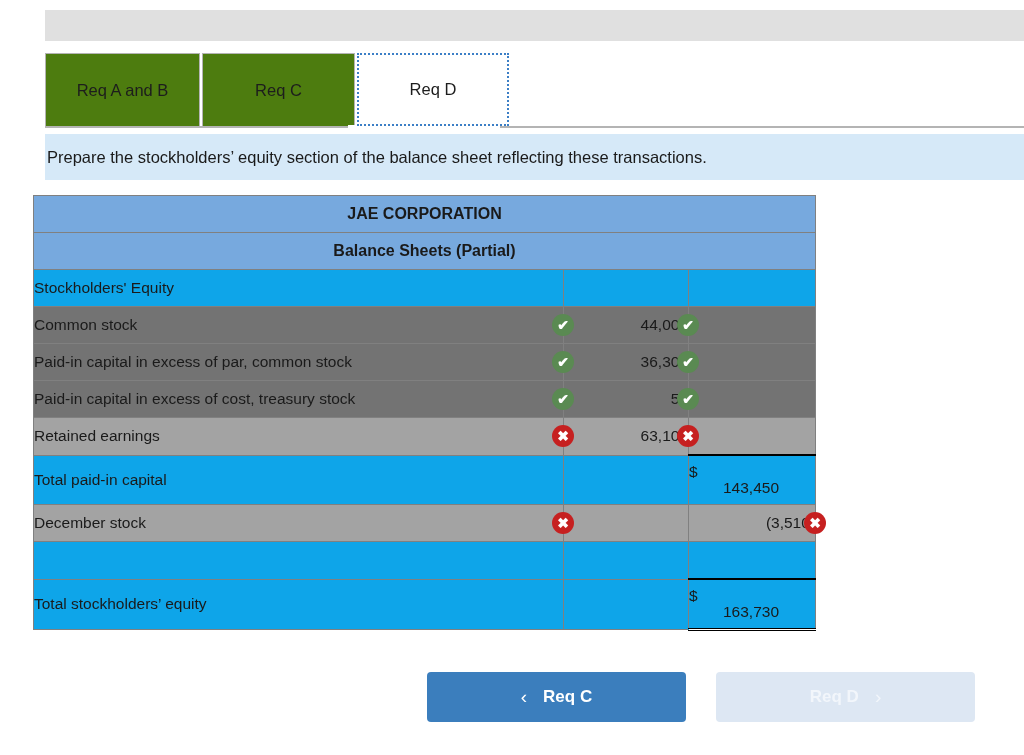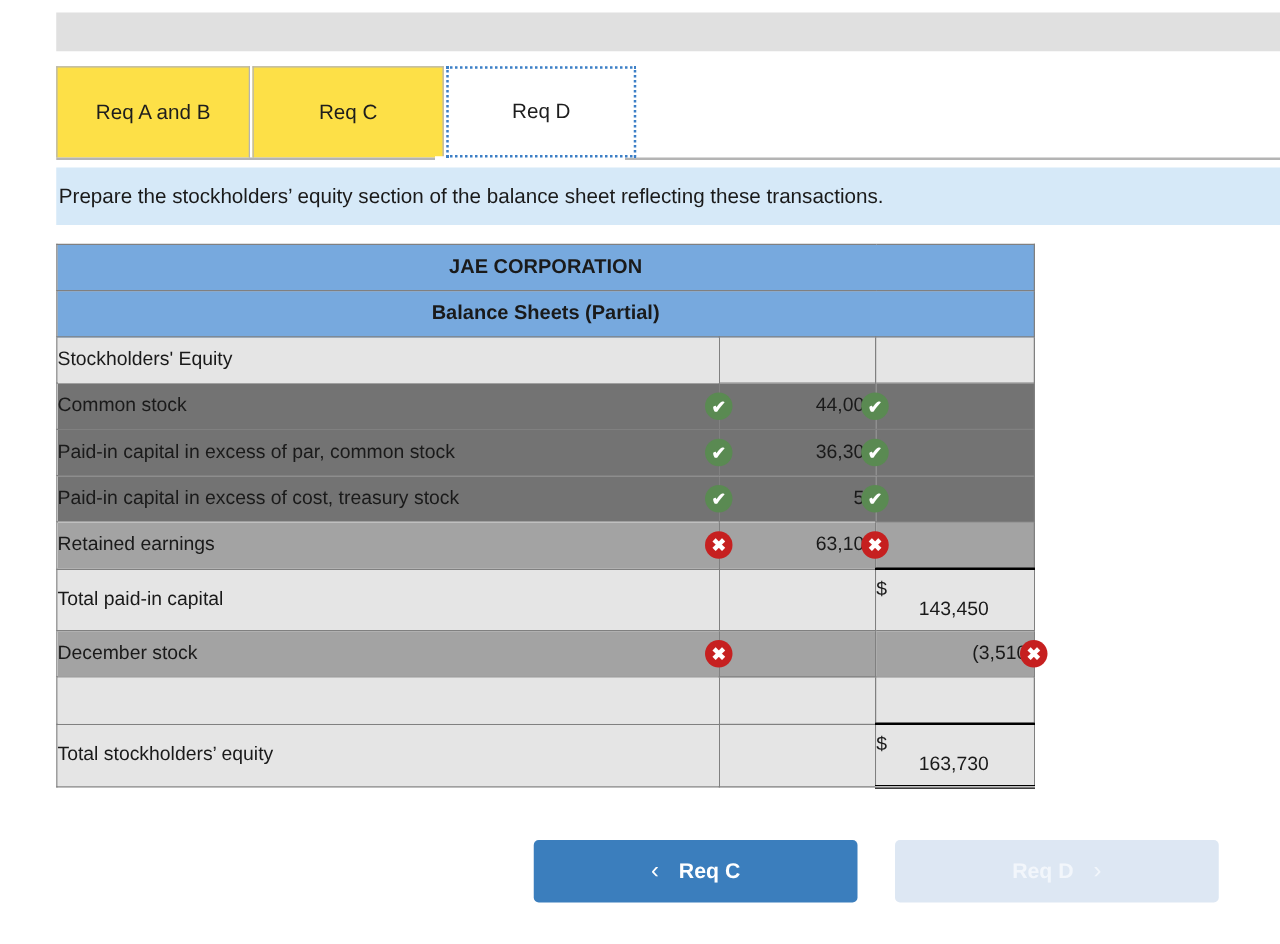--- a/index.html
+++ b/index.html
@@ -41,21 +41,21 @@
     align-items: flex-start;
   }
   .tab {
     height: 73px;
     box-sizing: border-box;
     display: flex;
     align-items: center;
     justify-content: center;
     font-size: 16.5px;
     color: #1d1d1d;
-    background: #fde047;
+    background: #4d7c0f;
     border: 1px solid #b4b4b4;
     border-bottom: none;
     margin-right: 2px;
     padding: 0 14px;
   }
   .tab.w1 { width: 155px; }
   .tab.w2 { width: 153px; }
   .tab.w3 { width: 152px; }
   .tab.active {
     background: #ffffff;
@@ -93,21 +93,21 @@
     display: flex;
     align-items: center;
     padding-left: 2px;
     font-size: 16.5px;
     color: #1a1a1a;
   }
 
   
   .sheet {
     position: absolute;
-    left: 45px;
+    left: 33px;
     top: 195px;
     width: 782px;
     border-collapse: collapse;
     table-layout: fixed;
     font-size: 15.5px;
   }
   .sheet td {
     border: 1px solid #808080;
     padding: 0;
     vertical-align: middle;
@@ -120,21 +120,21 @@
     background: #77a9de;
     text-align: center;
     font-weight: bold;
     font-size: 16px;
     color: #1a1a1a;
     height: 36px;
   }
 
   tr.row-ok   td { background: #737373; }
   tr.row-bad  td { background: #a3a3a3; }
-  tr.row-plain td { background: #e5e5e5; }
+  tr.row-plain td { background: #0ea5e9; }
 
   .cell-label {
     padding: 0 10px 0 9px;
     height: 36px;
     position: relative;
   }
   .cell-label .txt { display: block; }
   .row-tall .cell-label { height: 48px; }
 
   .cell-num {

